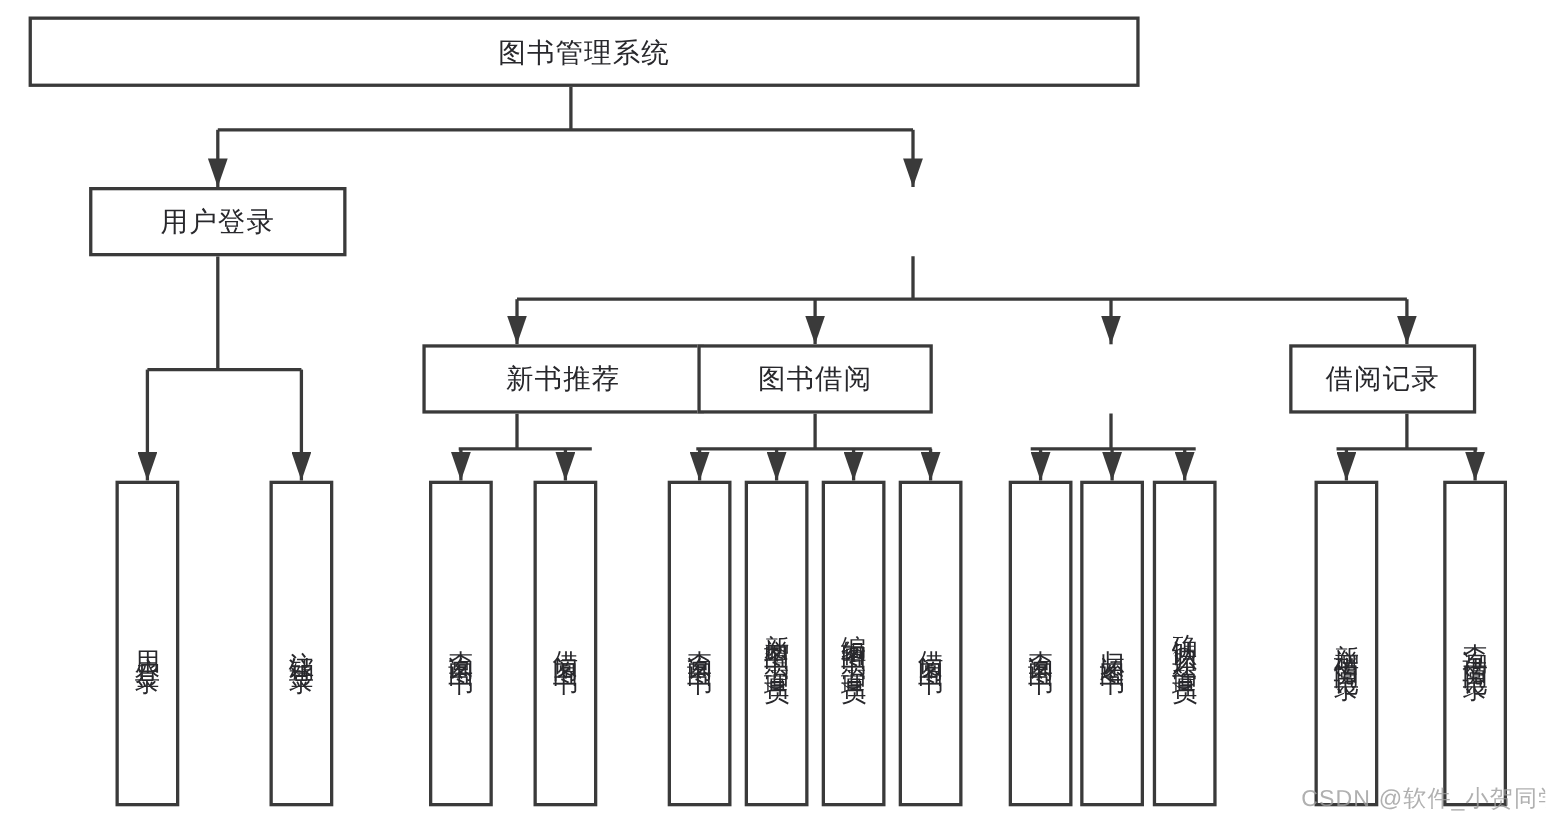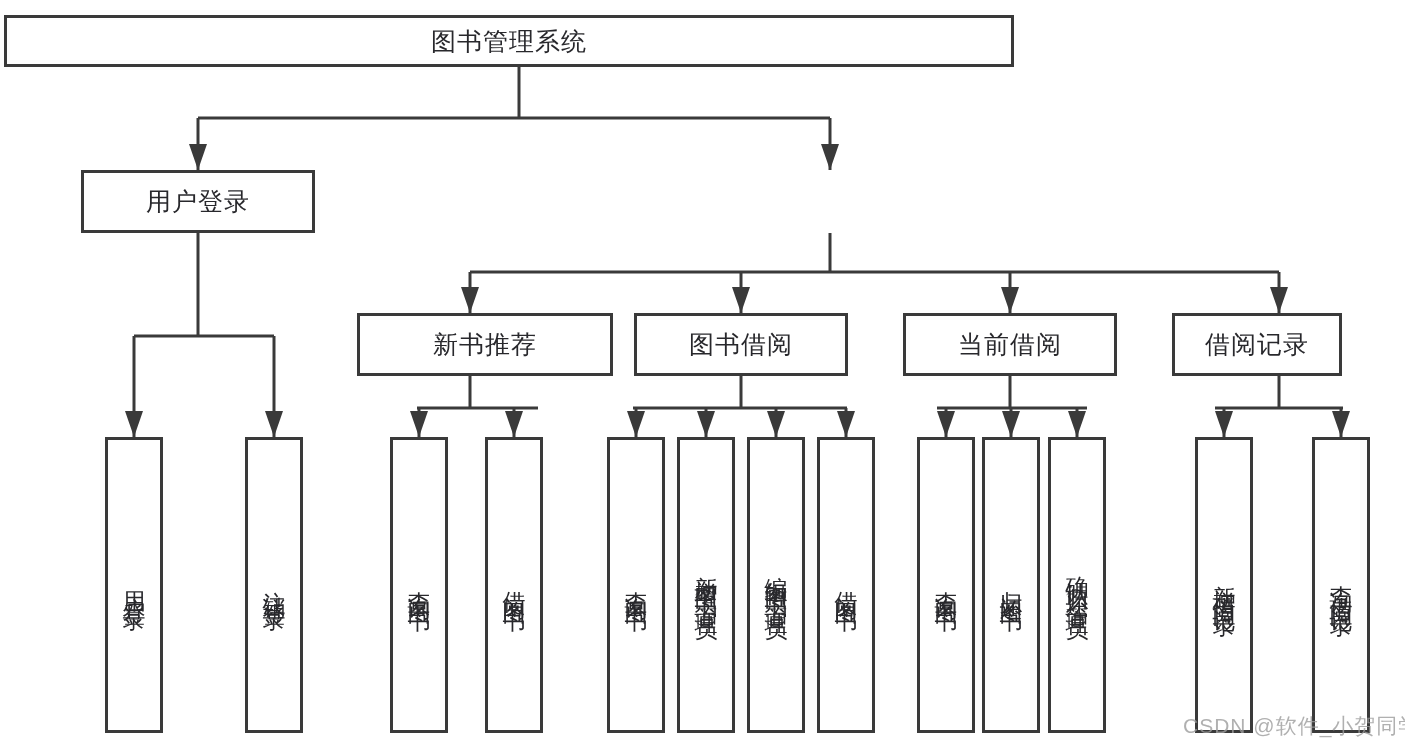--- a/index.html
+++ b/index.html
@@ -81,36 +81,33 @@
       </g>
 
       <g>
         <path d="M1279,376 V408 M1215,408 H1343"></path>
         <line x1="1224" y1="408" x2="1224" y2="437" marker-end="url(#arrow)"></line>
         <line x1="1341" y1="408" x2="1341" y2="437" marker-end="url(#arrow)"></line>
       </g>
     </g>
   </svg>
 
-  <div class="box hbox" style="left:4px;top:15px;width:1010px;height:52px">
+  <div class="box hbox" style="left:26px;top:15px;width:1010px;height:64px">
     <span>图书管理系统</span>
   </div>
 
   <div class="box hbox" style="left:81px;top:170px;width:234px;height:63px">
     <span>用户登录</span>
   </div>
 
-  <div class="box hbox" style="left:357px;top:313px;width:256px;height:63px">
+  <div class="box hbox" style="left:384px;top:313px;width:256px;height:63px">
     <span>新书推荐</span>
   </div>
   <div class="box hbox" style="left:634px;top:313px;width:214px;height:63px">
     <span>图书借阅</span>
-  </div>
-  <div class="box hbox" style="left:903px;top:313px;width:214px;height:63px">
-    <span>当前借阅</span>
   </div>
   <div class="box hbox" style="left:1172px;top:313px;width:170px;height:63px">
     <span>借阅记录</span>
   </div>
 
   <div class="box vbox" style="left:105px;top:437px">
     <span>用户登录</span>
   </div>
   <div class="box vbox" style="left:245px;top:437px">
     <span>注销登录</span>

